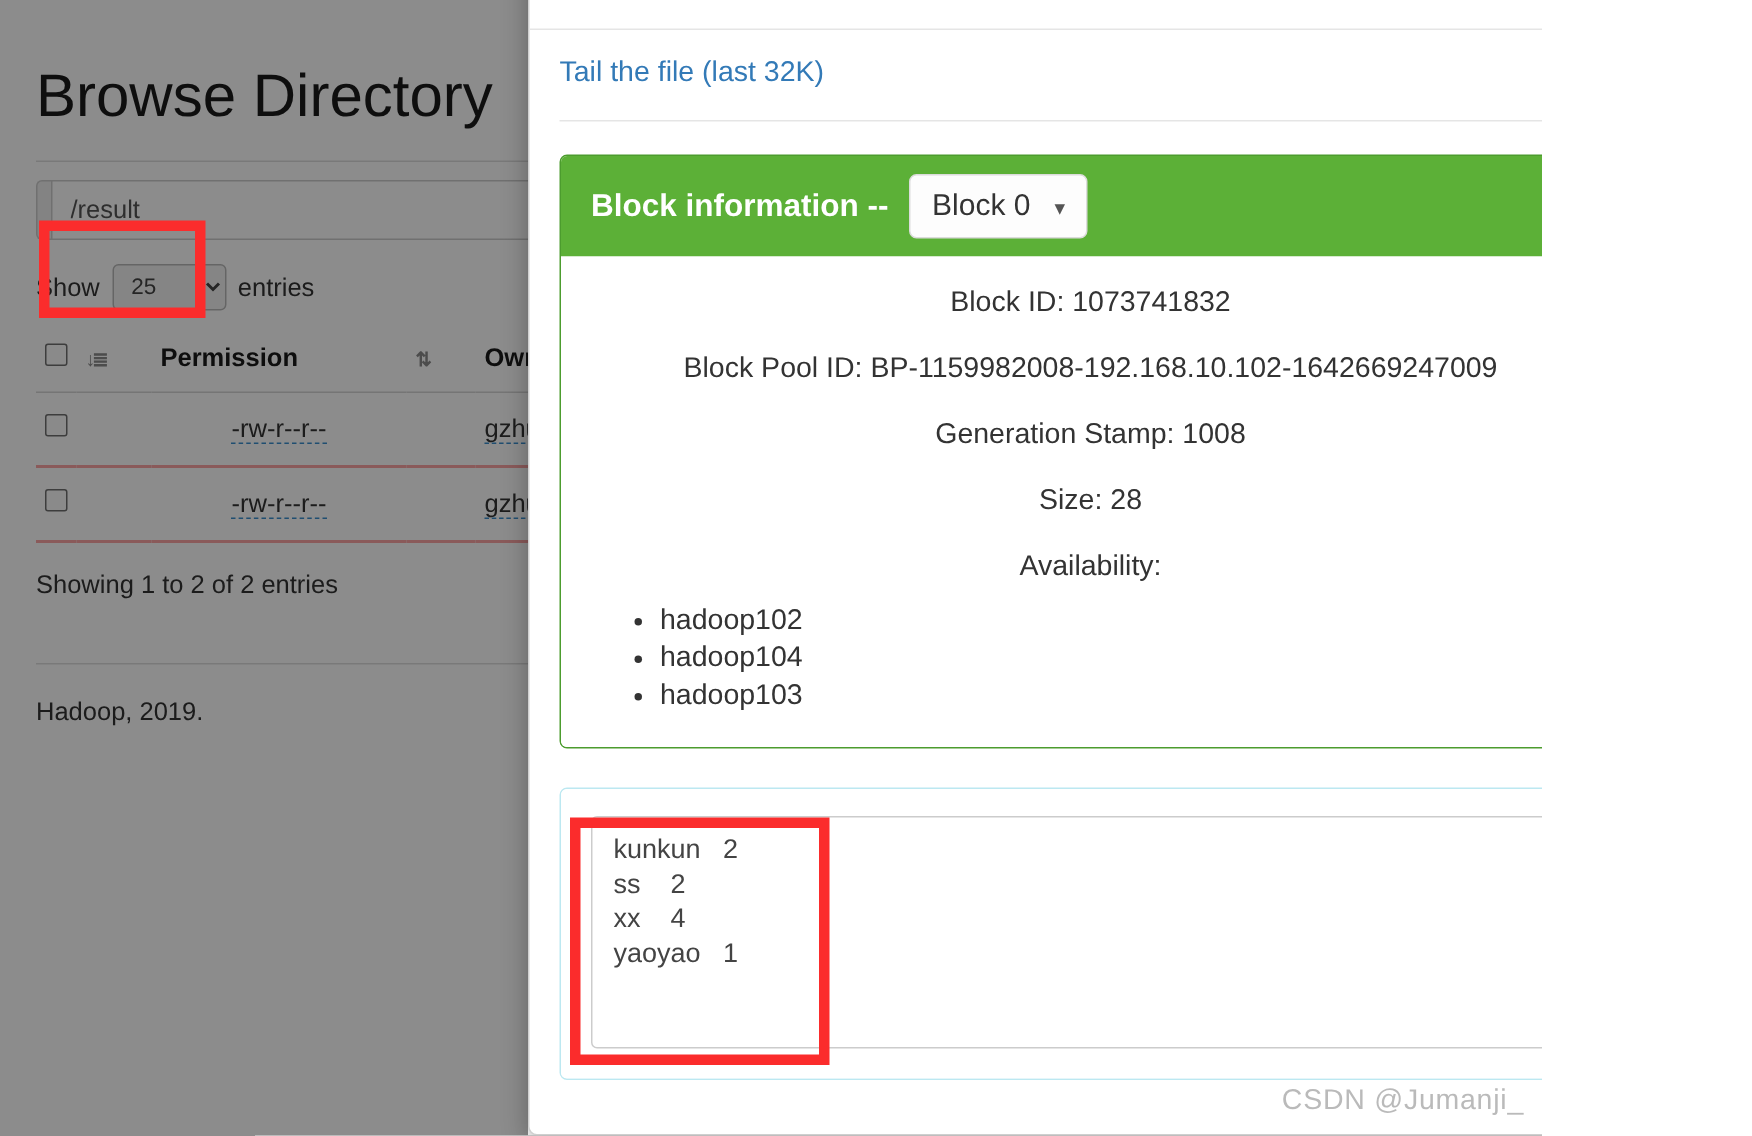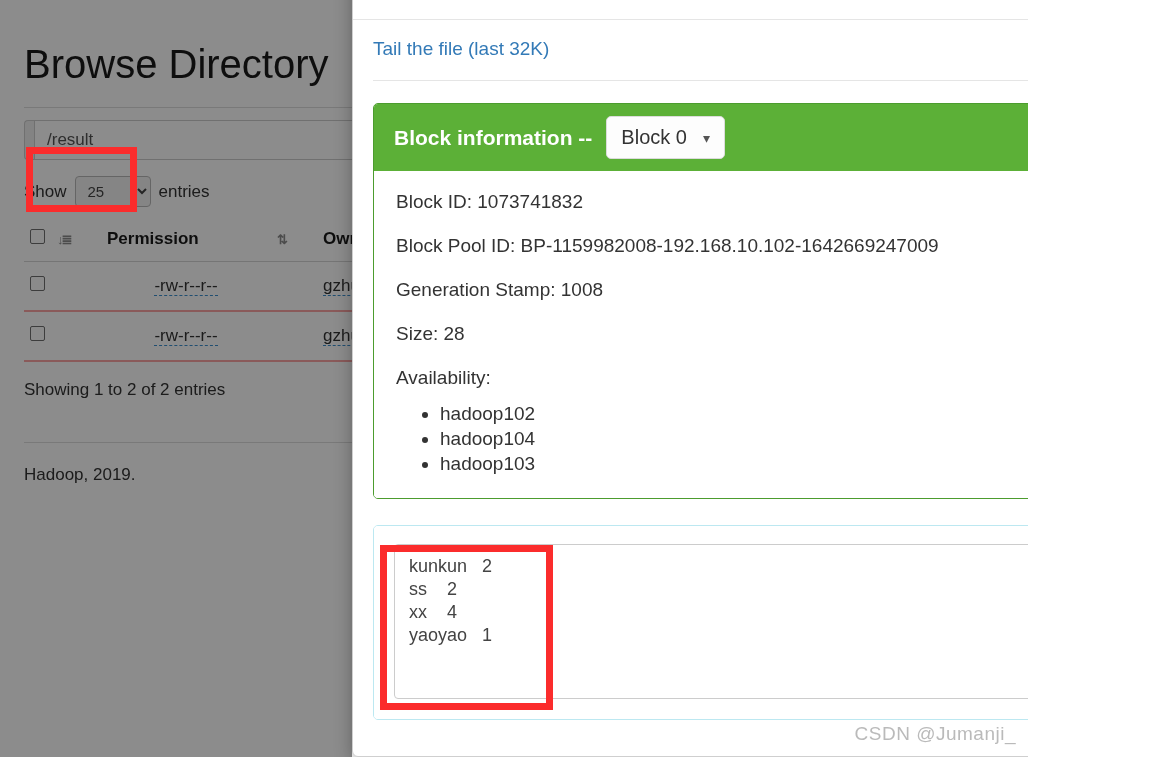--- a/index.html
+++ b/index.html
@@ -233,20 +233,21 @@
     font-size: 14px;
   }
   .panel-green-body {
     padding: 20px 22px 22px 22px;
     background: #fff;
   }
   .panel-green-body p {
     margin: 0 0 22px 0;
     font-size: 19px;
     color: #333;
+    text-align: center;
   }
   .panel-green-body ul {
     margin: 0;
     padding-left: 44px;
     list-style: disc;
   }
   .panel-green-body li {
     font-size: 19px;
     color: #333;
     line-height: 25px;

